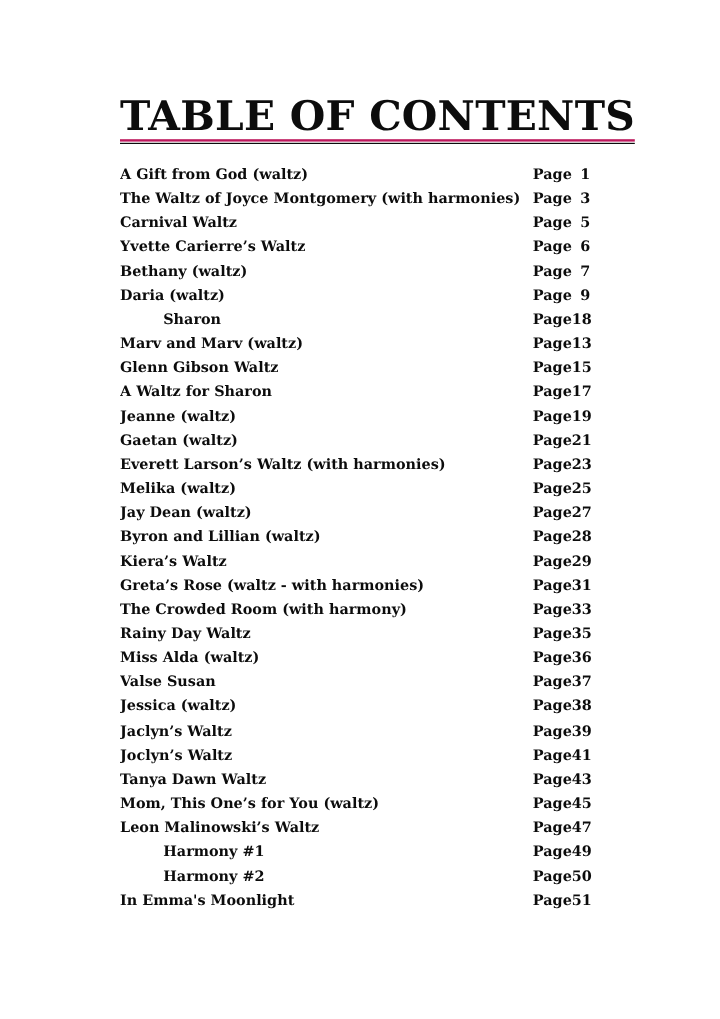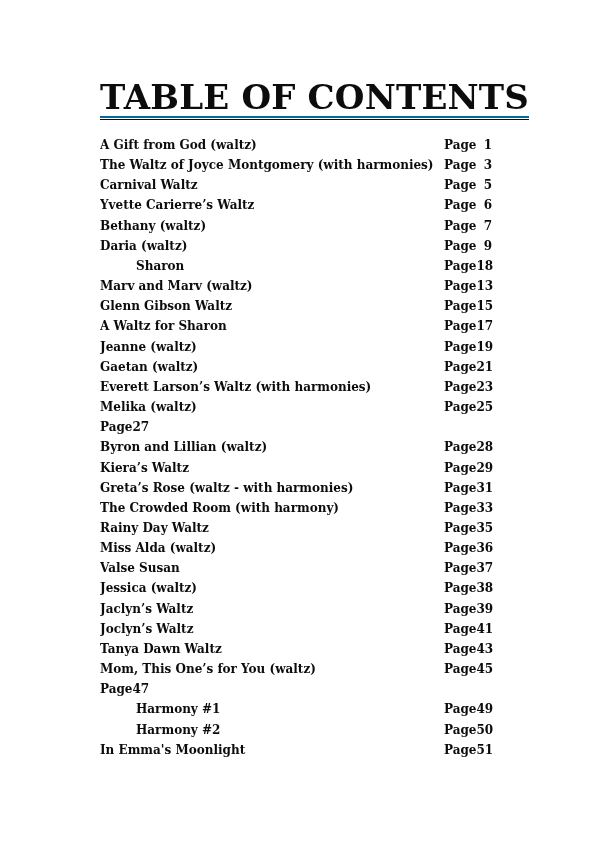--- a/index.html
+++ b/index.html
@@ -24,21 +24,21 @@
     border-bottom: 1px solid #0c0c0c;
     padding-bottom: 1px;
     vertical-align: top;
   }
   .doc-title {
     margin: 0;
     font-size: 34px;
     line-height: 34px;
     letter-spacing: 0.2px;
     white-space: nowrap;
-    border-bottom: 2px solid #0369a1;
+    border-bottom: 2px solid #be185d;
     padding-bottom: 2px;
     font-weight: bold;
   }
   .toc {
     margin-top: 15px;
   }
   .row {
     display: flex;
     align-items: baseline;
     height: 20.17px;
@@ -182,20 +182,21 @@
 
   <div class="row">
     <span class="entry-title">Melika (waltz)</span>
     <span class="pg">
       <span class="page-word">Page</span>
       <span class="page-num">25</span>
     </span>
   </div>
 
   <div class="row">
+    <span class="entry-title">Jay Dean (waltz)</span>
     <span class="pg">
       <span class="page-word">Page</span>
       <span class="page-num">27</span>
     </span>
   </div>
 
   <div class="row">
     <span class="entry-title">Byron and Lillian (waltz)</span>
     <span class="pg">
       <span class="page-word">Page</span>
@@ -285,20 +286,21 @@
 
   <div class="row">
     <span class="entry-title">Mom, This One’s for You (waltz)</span>
     <span class="pg">
       <span class="page-word">Page</span>
       <span class="page-num">45</span>
     </span>
   </div>
 
   <div class="row">
+    <span class="entry-title">Leon Malinowski’s Waltz</span>
     <span class="pg">
       <span class="page-word">Page</span>
       <span class="page-num">47</span>
     </span>
   </div>
 
   <div class="row indent">
     <span class="entry-title">Harmony #1</span>
     <span class="pg">
       <span class="page-word">Page</span>

